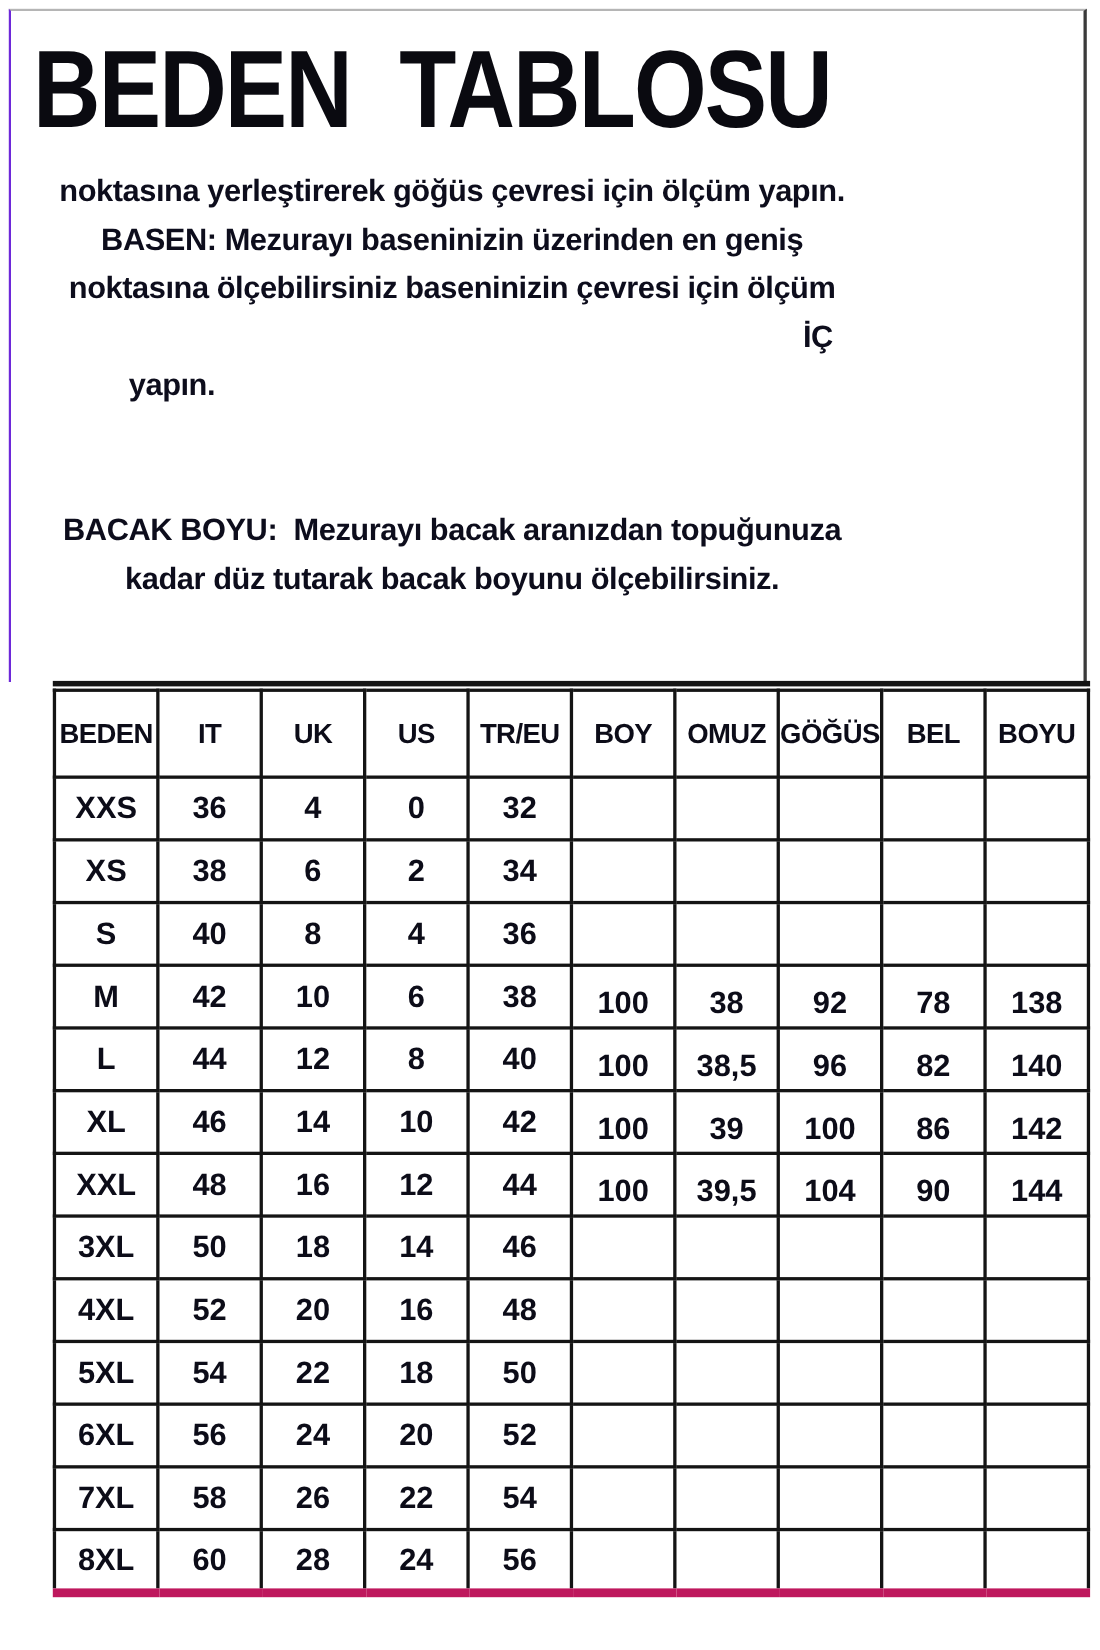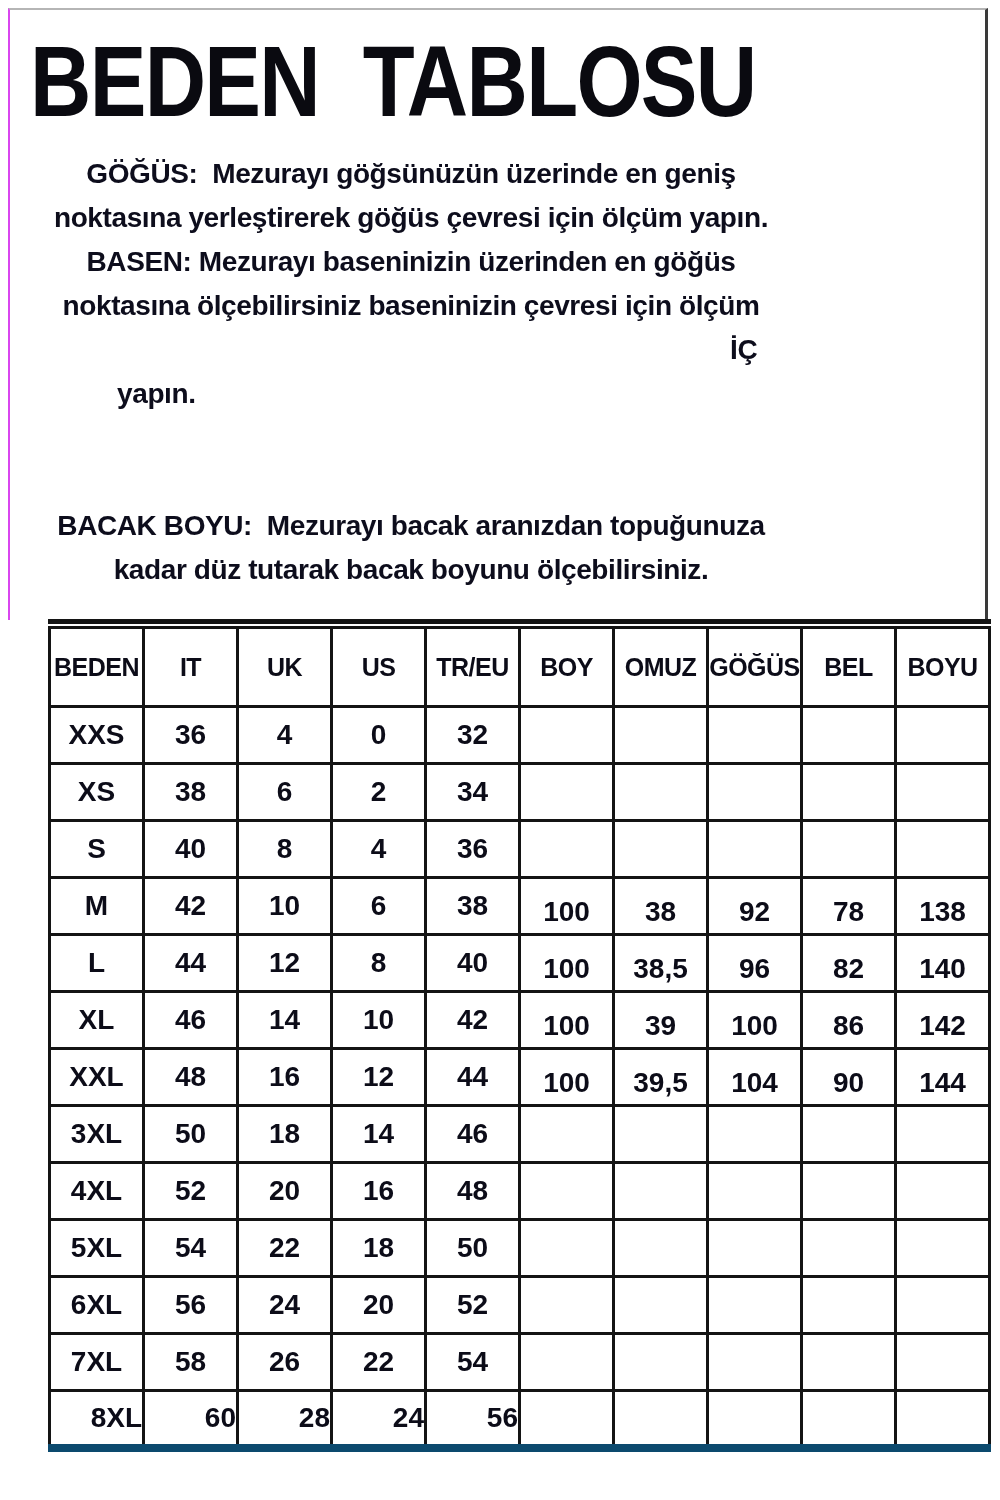--- a/index.html
+++ b/index.html
@@ -12,21 +12,21 @@
     position: relative;
     overflow: hidden;
   }
   .page { position: absolute; inset: 0; background: #ffffff; }
 
   
   .frame {
     position: absolute;
     left: 8px; top: 8px;
     width: 980px; height: 612px;
-    border-left: 2px solid #d946ef;
+    border-left: 2px solid #6d28d9;
     border-top: 2px solid #b5b5b5;
     border-right: 3px solid #3a3a3a;
     background: #ffffff;
   }
   .title {
     margin: 16px 0 0 20px;
     font-size: 100px;
     line-height: 110px;
     letter-spacing: -2px;
     white-space: pre;
@@ -73,35 +73,34 @@
     height: 79px;
     font-size: 25px;
     font-weight: bold;
     letter-spacing: -0.5px;
   }
   table.size-table td {
     height: 57px;
     font-size: 28px;
     font-weight: bold;
   }
-  table.size-table tr:last-child td { border-bottom: 8px solid #0c4a6e; text-align: right; }
+  table.size-table tr:last-child td { border-bottom: 8px solid #be185d; }
   table.size-table td.shift { vertical-align: bottom; padding-bottom: 5px; }
 </style>
 </head>
 <body>
 
 <div class="page">
 
   <div class="frame">
     <div class="title">BEDEN  TABLOSU</div>
 
     <div class="intro">
-      <div class="line">GÖĞÜS:  Mezurayı göğsünüzün üzerinde en geniş</div>
       <div class="line">noktasına yerleştirerek göğüs çevresi için ölçüm yapın.</div>
-      <div class="line">BASEN: Mezurayı baseninizin üzerinden en göğüs</div>
+      <div class="line">BASEN: Mezurayı baseninizin üzerinden en geniş</div>
       <div class="line">noktasına ölçebilirsiniz baseninizin çevresi için ölçüm</div>
       <div class="line line-split">
         <span class="yapin">yapın.</span>
         <span class="ic">İÇ</span>
       </div>
       <div class="line">BACAK BOYU:  Mezurayı bacak aranızdan topuğunuza</div>
       <div class="line">kadar düz tutarak bacak boyunu ölçebilirsiniz.</div>
     </div>
   </div>
 

